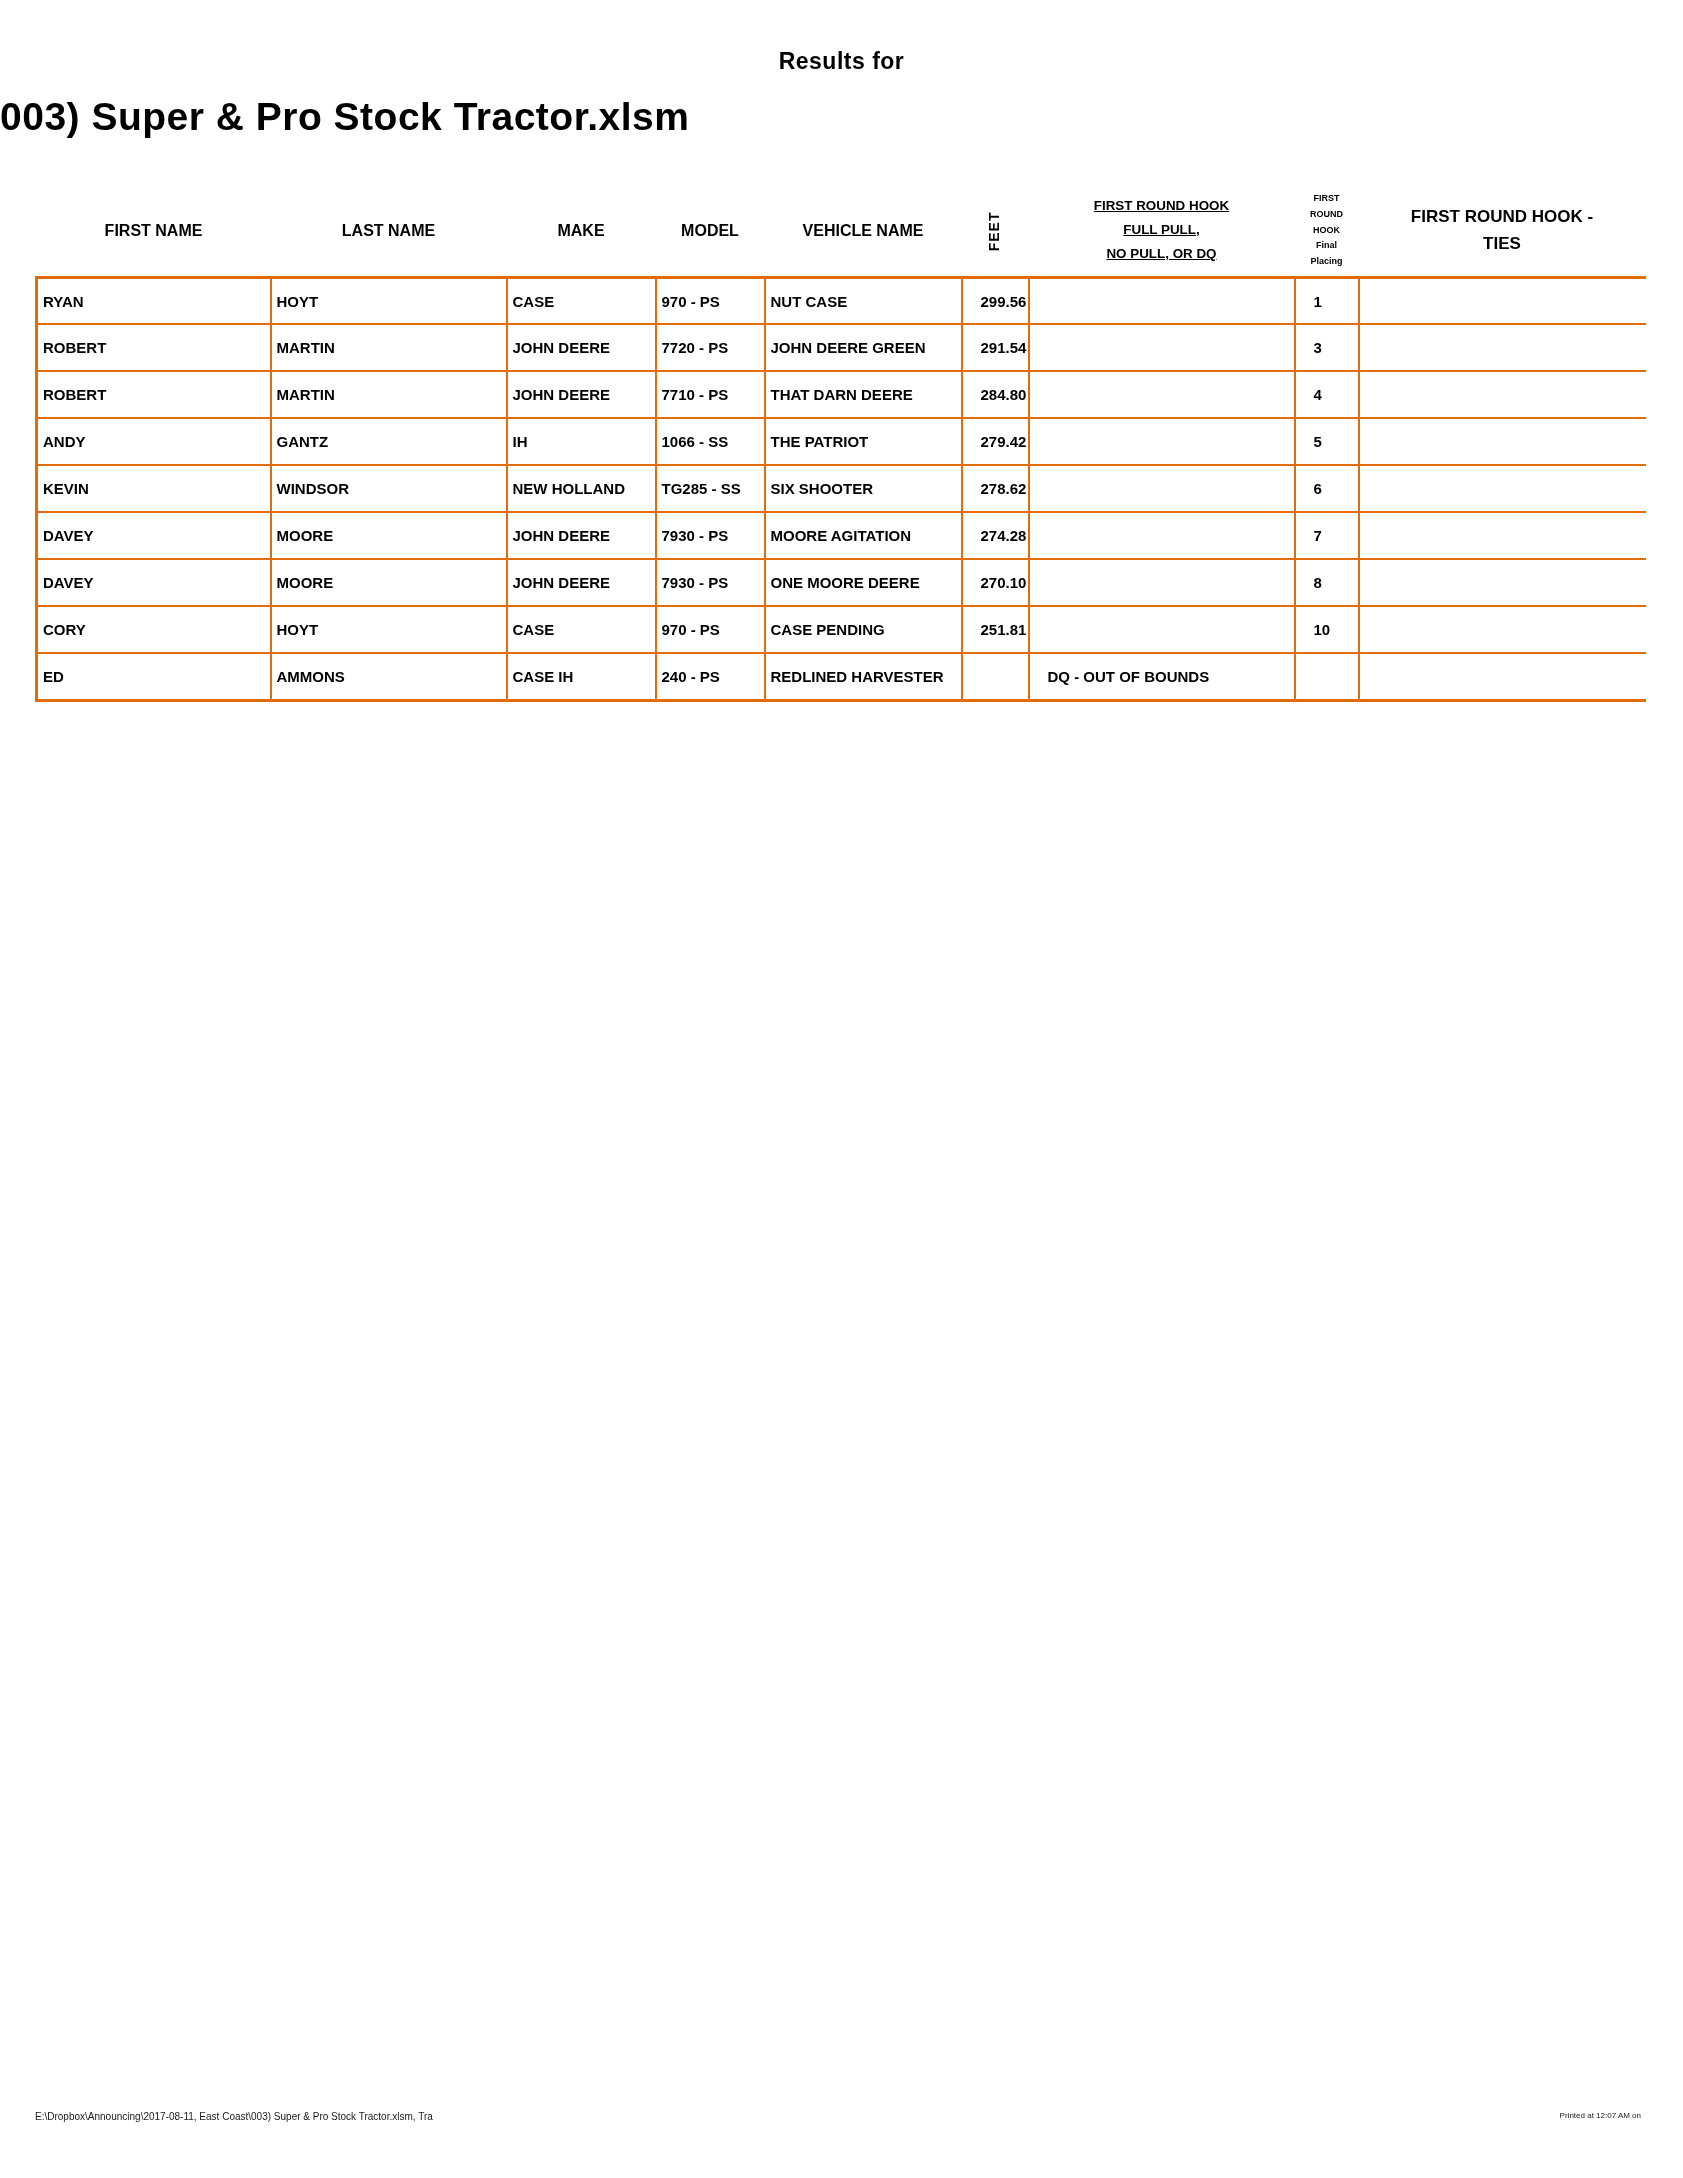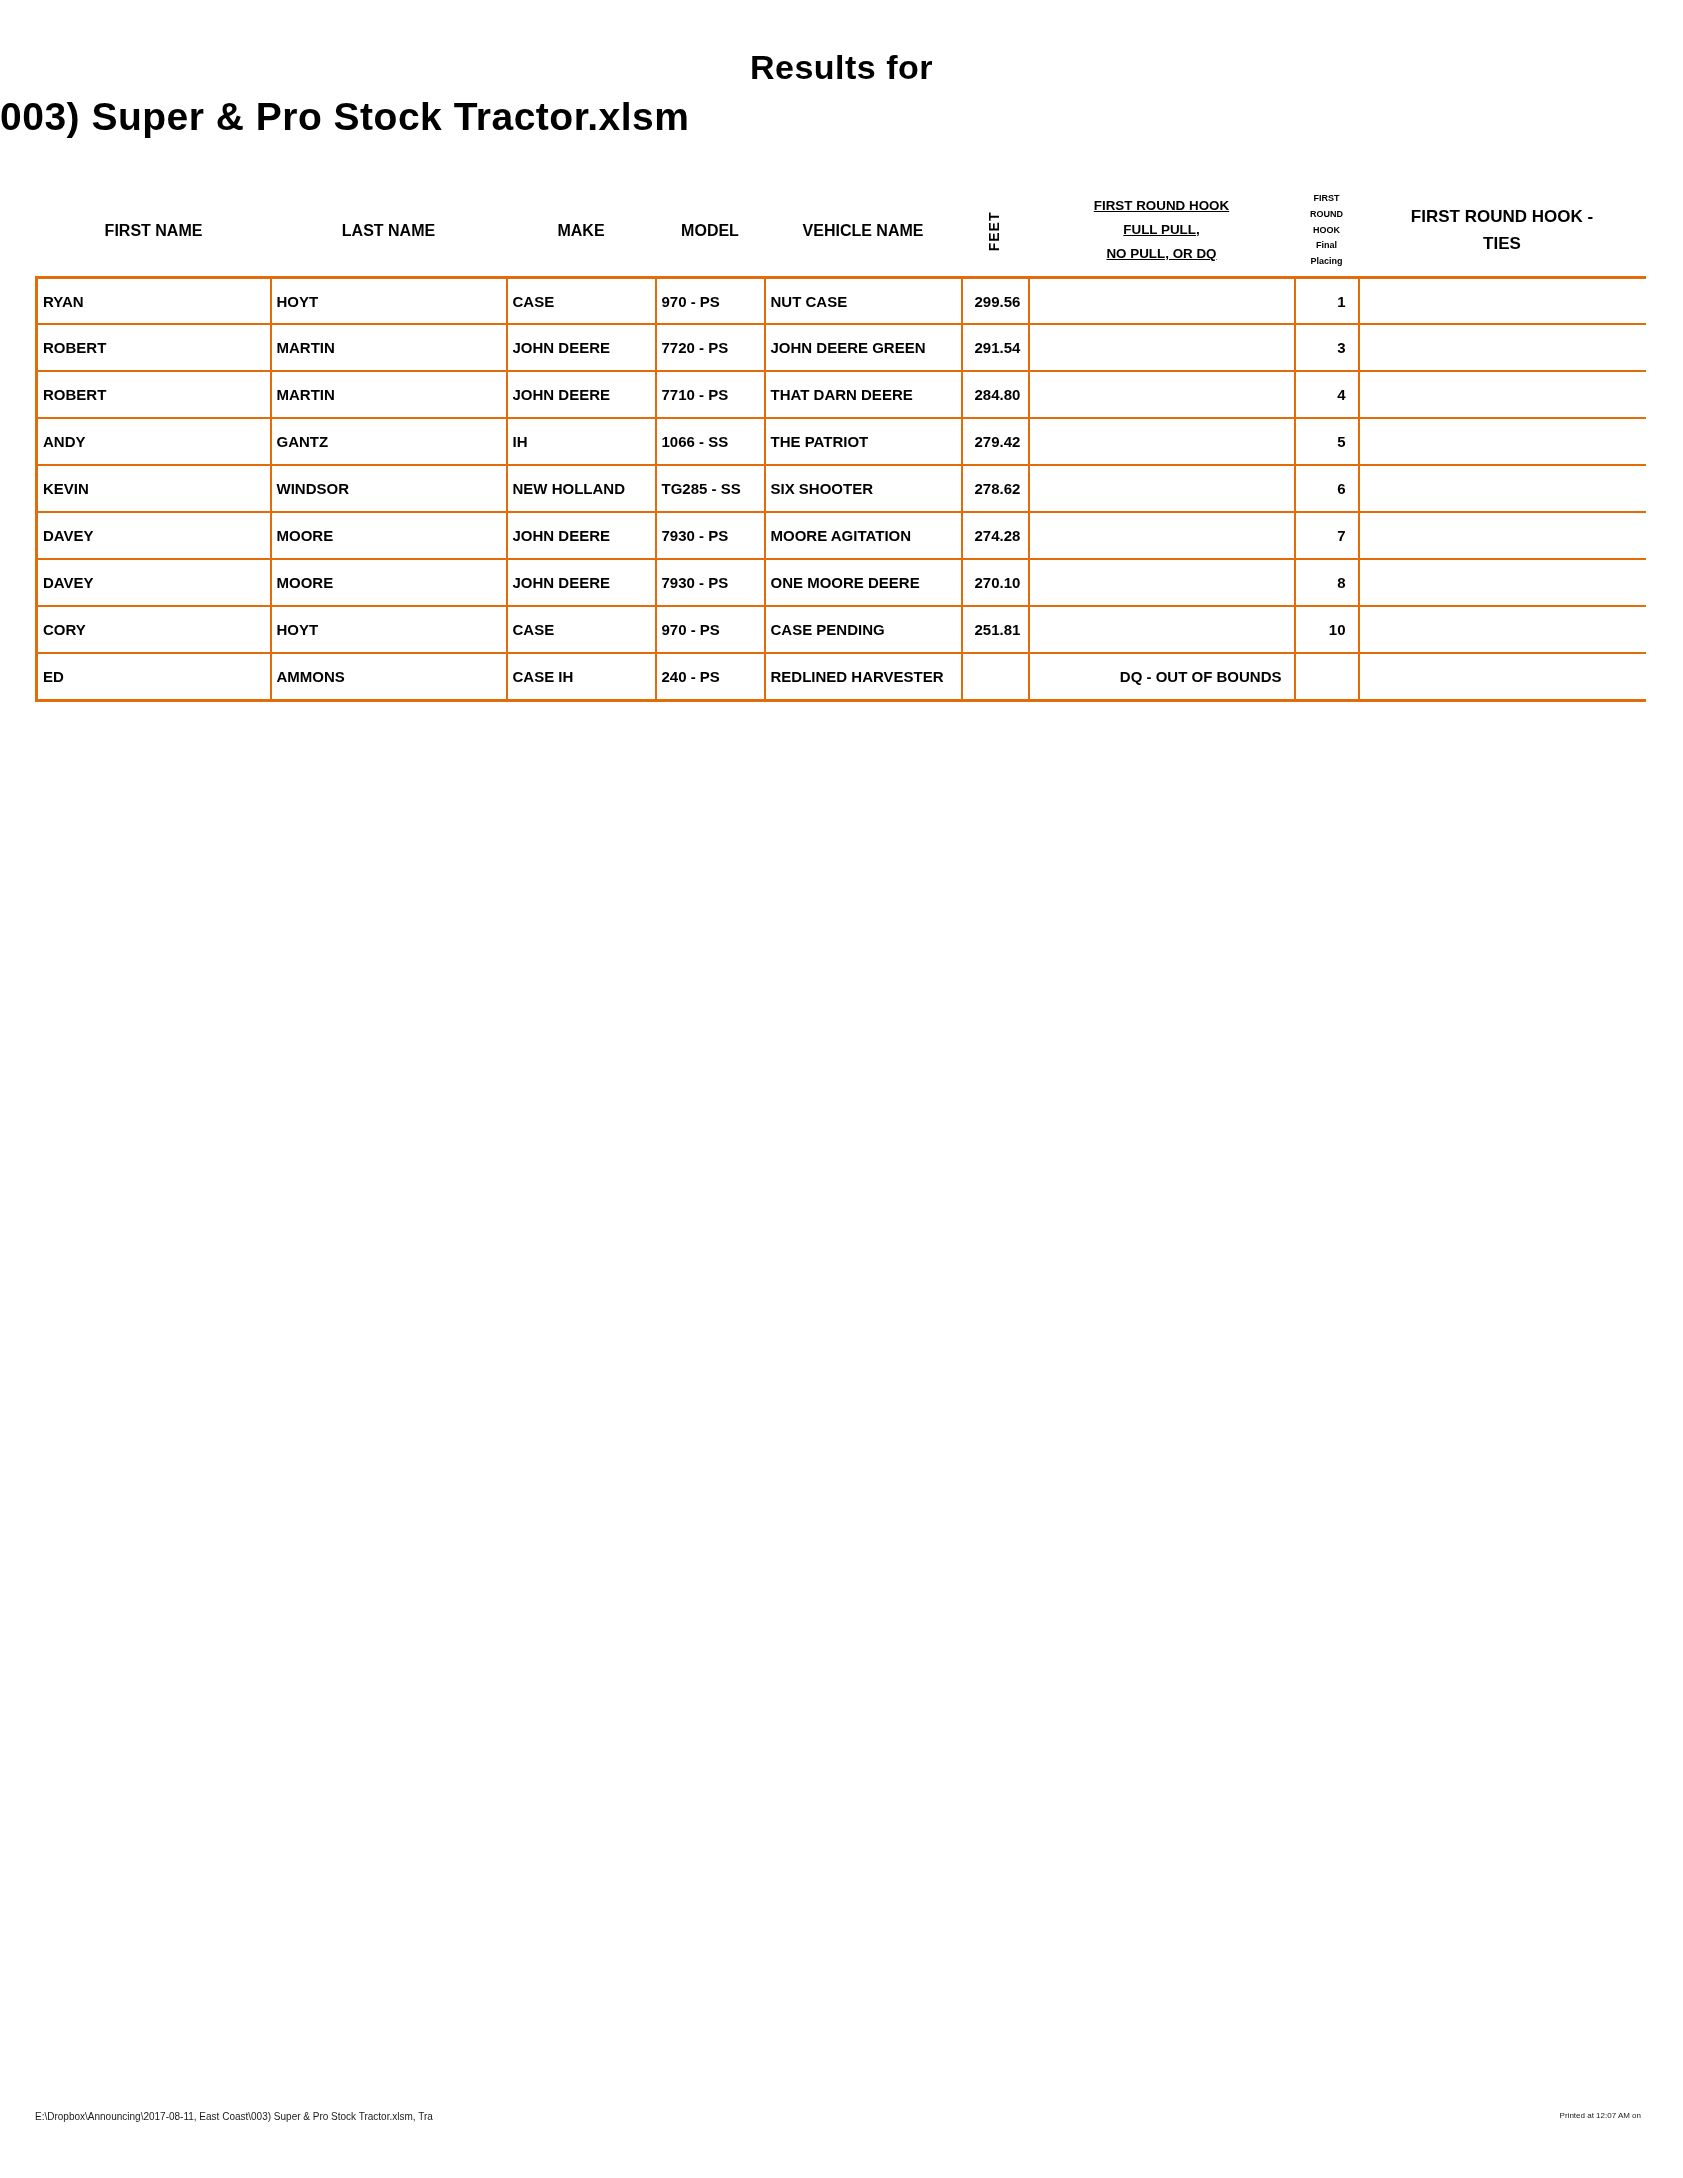--- a/index.html
+++ b/index.html
@@ -7,21 +7,21 @@
   html, body { margin: 0; padding: 0; }
   body {
     width: 1683px; height: 2178px;
     background: #ffffff;
     font-family: "Liberation Sans", sans-serif;
     color: #000;
     position: relative;
   }
   .title1 {
     position: absolute; top: 48px; left: 0; width: 100%;
-    text-align: center; font-size: 34px; font-weight: 700;
+    text-align: center; font-size: 23px; font-weight: 700;
     letter-spacing: 0.5px;
   }
   .title2 {
     position: absolute; top: 95px; left: 0; width: 100%;
     font-size: 39px; font-weight: 700;
     letter-spacing: 0.5px;
   }
   table.results {
     position: absolute; left: 35px; top: 191px;
     border-collapse: collapse; table-layout: fixed;
@@ -65,21 +65,21 @@
     border: 2px solid var(--orange);
     height: 47px;
     font-size: 15px;
     font-weight: 700;
     padding: 0 4px 0 5px;
     vertical-align: middle;
     text-align: left;
     white-space: nowrap;
     overflow: hidden;
   }
-  td.col-feet, td.col-placing, td.col-fullpull { text-align: right; padding: 0 12px; }
+  td.col-feet, td.col-placing, td.col-fullpull { text-align: left; padding: 0 18px; }
   td.col-ties { border-right: none; }
   tbody tr:first-child td { border-top: 3px solid var(--orange); }
   tbody tr:last-child td  { border-bottom: 3px solid var(--orange); }
   tbody td:first-child    { border-left: 3px solid var(--orange); }
 
   .footer-left {
     position: absolute; left: 35px; top: 2111px;
     font-size: 10px; color: #1a1a1a; white-space: nowrap;
   }
   .footer-right {

